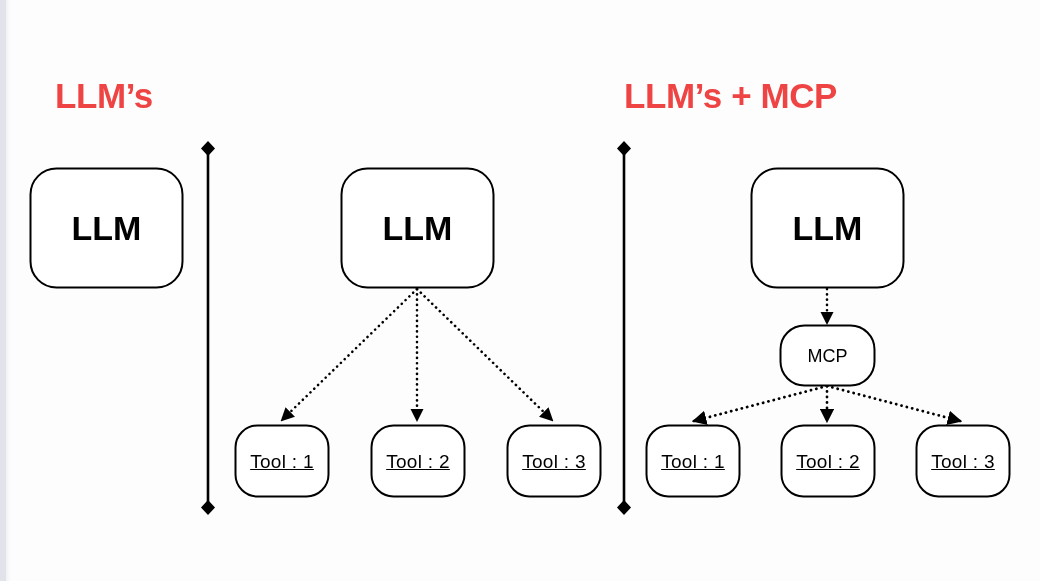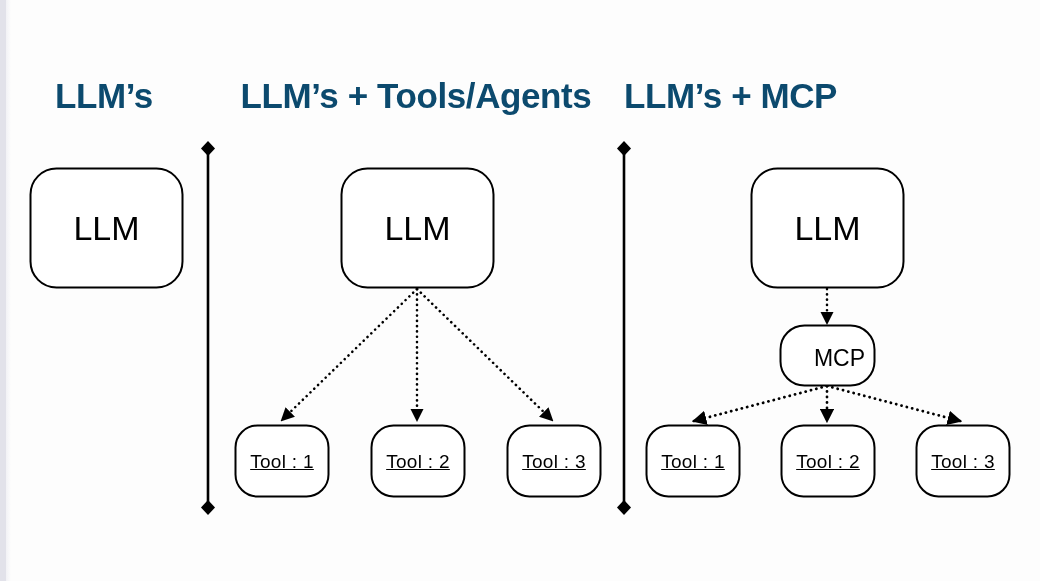--- a/index.html
+++ b/index.html
@@ -43,41 +43,41 @@
     width: 1040px;
     height: 581px;
   }
 
   
   .heading {
     position: absolute;
     font-family: "Liberation Sans", sans-serif;
     font-weight: bold;
     font-size: 35px;
-    color: #0c4a6e;
+    color: #ef4444;
     white-space: nowrap;
     letter-spacing: -0.4px;
     line-height: 1;
   }
   #heading-llms      { left: 0px;   top: 78px; width: 208px; text-align: center; }
   #heading-tools     { left: 208px; top: 78px; width: 416px; text-align: center; }
   #heading-mcp       { left: 624px; top: 78px; width: 416px; text-align: left; }
 
   
   .node-label {
     position: absolute;
     font-family: "Liberation Sans", sans-serif;
     color: #000000;
     white-space: nowrap;
     text-align: center;
     line-height: 1;
     pointer-events: none;
   }
-  .llm-label  { font-size: 34px; font-weight: normal; }
-  .mcp-label  { font-size: 23px; font-weight: normal; margin-left: 12px; }
+  .llm-label  { font-size: 34px; font-weight: bold; }
+  .mcp-label  { font-size: 18px; font-weight: normal; }
   .tool-label { font-size: 19px; font-weight: normal; letter-spacing: 0.3px; text-decoration: underline; }
 </style>
 </head>
 <body>
 
 <div id="slide">
 
   <div id="left-edge-stripe"></div>
   <div id="edge-fade"></div>
 
@@ -128,21 +128,20 @@
 
       <rect x="780.5" y="325.5" width="94" height="60" rx="24" ry="24" fill="#ffffff" stroke="#000000" stroke-width="2"></rect>
 
       <rect x="646.5" y="425.5" width="93" height="71" rx="22" ry="22" fill="#ffffff" stroke="#000000" stroke-width="2"></rect>
       <rect x="781.5" y="425.5" width="93" height="71" rx="22" ry="22" fill="#ffffff" stroke="#000000" stroke-width="2"></rect>
       <rect x="916.5" y="425.5" width="93" height="71" rx="22" ry="22" fill="#ffffff" stroke="#000000" stroke-width="2"></rect>
     </g>
   </svg>
 
   <div class="heading" id="heading-llms">LLM’s</div>
-  <div class="heading" id="heading-tools">LLM’s + Tools/Agents</div>
   <div class="heading" id="heading-mcp">LLM’s + MCP</div>
 
   <div class="node-label llm-label" style="left:30px; top:211px; width:153px;">LLM</div>
 
   <div class="node-label llm-label" style="left:341px; top:211px; width:153px;">LLM</div>
 
   <div class="node-label tool-label" style="left:235px; top:452px; width:94px;">Tool : 1</div>
   <div class="node-label tool-label" style="left:371px; top:452px; width:94px;">Tool : 2</div>
   <div class="node-label tool-label" style="left:507px; top:452px; width:94px;">Tool : 3</div>
 

